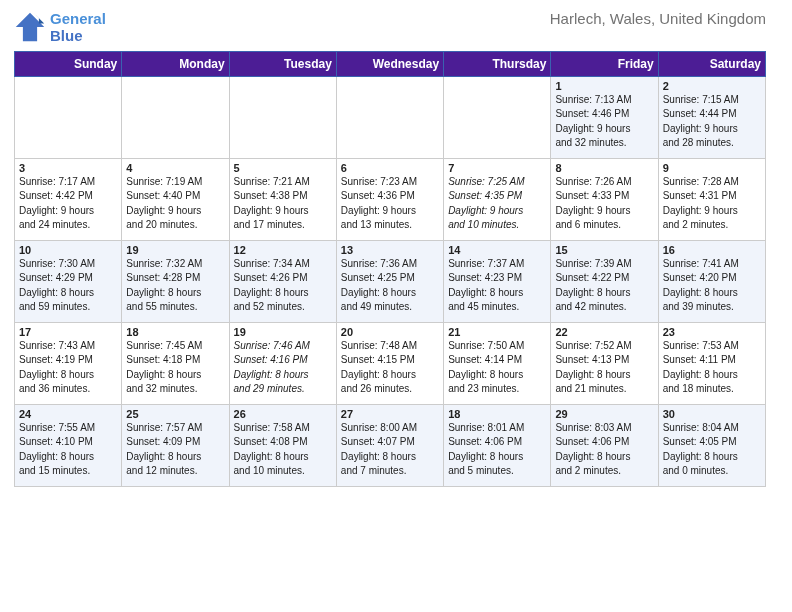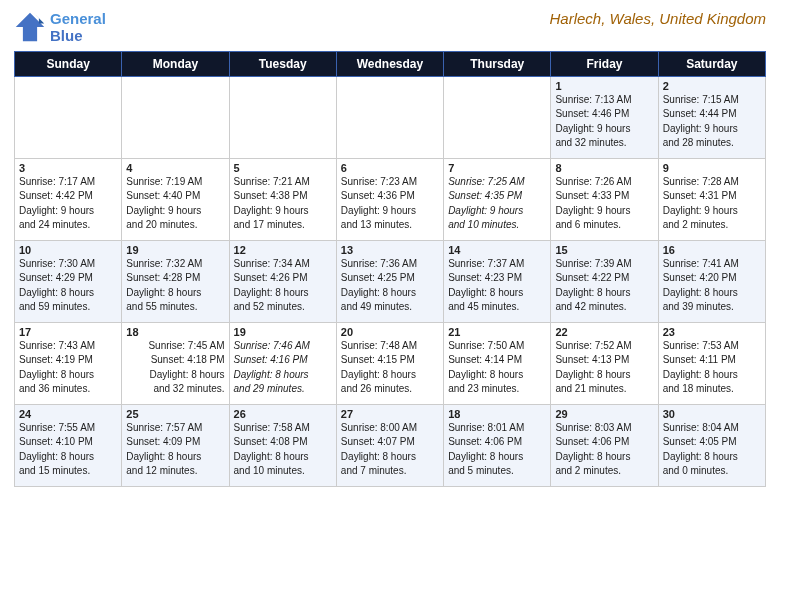--- a/index.html
+++ b/index.html
@@ -43,37 +43,36 @@
       text-align: right;
     }
     .month-title {
       font-size: 32px;
       font-weight: 300;
       color: #222;
       line-height: 1.1;
     }
     .location-title {
       font-size: 15px;
-      color: #a16207;
+      color: #737373;
       font-weight: normal;
-      font-style: italic;
     }
     .calendar {
       width: 100%;
       border-collapse: collapse;
       table-layout: fixed;
     }
     .calendar thead th {
-      background: #0f172a;
+      background: #4c1d95;
       color: #fff;
       font-size: 12px;
       font-weight: bold;
       padding: 5px 4px;
       border: 1px solid #3a62b0;
-      text-align: center;
+      text-align: right;
     }
     .calendar tbody td {
       vertical-align: top;
       border: 1px solid #ccc;
       padding: 3px 4px;
       font-size: 9.5px;
       color: #222;
       height: 82px;
       background: #fff;
     }
@@ -258,21 +257,21 @@
         <tr>
           <td>
             <span class="day-number">17</span>
             <div class="day-info" style="white-space: pre-line;">Sunrise: 7:43 AM
 Sunset: 4:19 PM
 Daylight: 8 hours
 and 36 minutes.</div>
           </td>
           <td>
             <span class="day-number">18</span>
-            <div class="day-info" style="white-space: pre-line; text-align: right;">Sunrise: 7:45 AM
+            <div class="day-info" style="white-space: pre-line;">Sunrise: 7:45 AM
 Sunset: 4:18 PM
 Daylight: 8 hours
 and 32 minutes.</div>
           </td>
           <td>
             <span class="day-number">19</span>
             <div class="day-info" style="white-space: pre-line; font-style: italic;">Sunrise: 7:46 AM
 Sunset: 4:16 PM
 Daylight: 8 hours
 and 29 minutes.</div>

